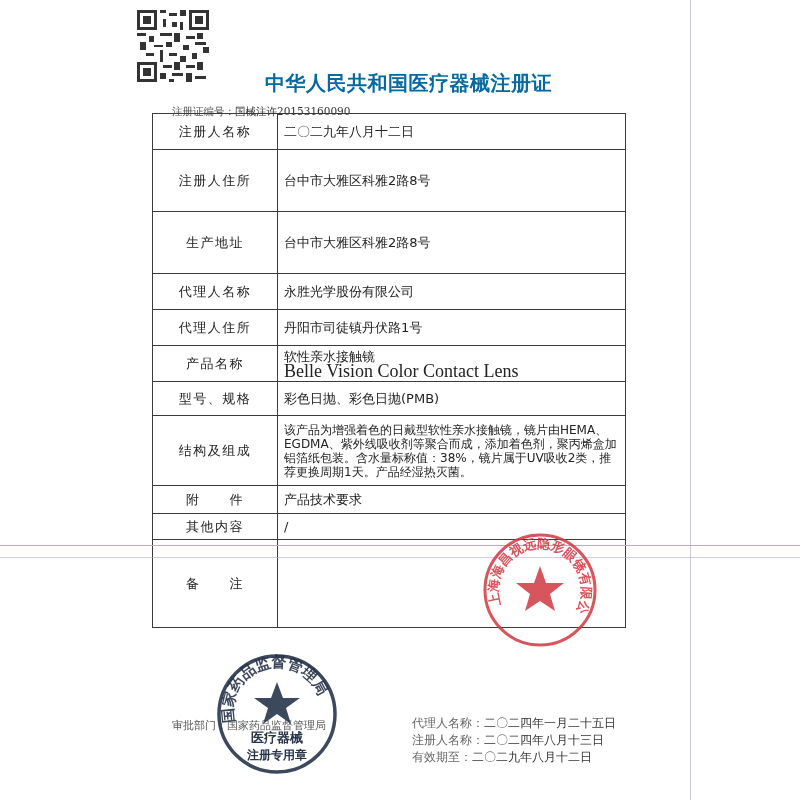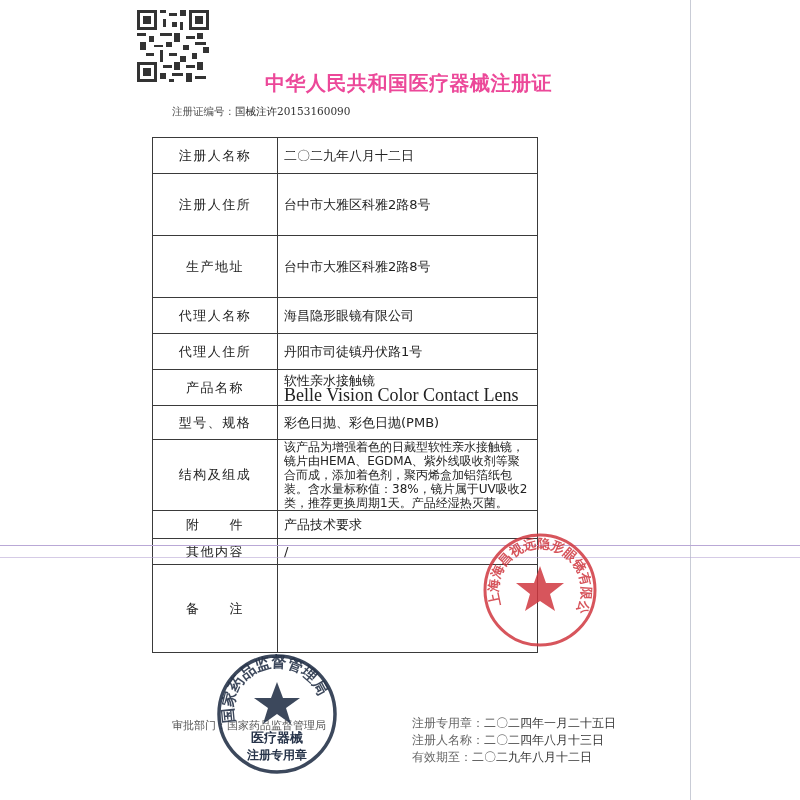--- a/index.html
+++ b/index.html
@@ -5,28 +5,28 @@
     html, body { margin: 0; padding: 0; }
     body {
       width: 800px; height: 800px; background: #ffffff; position: relative; overflow: hidden;
       font-family: "DejaVu Serif", "Liberation Serif", serif; color: #222;
     }
     .page-edge { position: absolute; left: 690px; top: 0; width: 1px; height: 800px; background: #c9ccd6; }
     .qr { position: absolute; left: 137px; top: 10px; width: 72px; height: 72px; background: #fff; }
     .qr svg { width: 72px; height: 72px; }
     .title {
       position: absolute; left: 265px; top: 70px; font-size: 20px; font-weight: bold;
-      font-family: Liberation Serif, serif; color: #ec4899; letter-spacing: 0.5px;
+      font-family: Liberation Serif, serif; color: #0369a1; letter-spacing: 0.5px;
     }
     .regno {
       position: absolute; left: 172px; top: 105px; font-size: 10.5px; color: #333; text-align: center;
     }
     .regno .lbl { color: #555; }
     table.cert {
-      position: absolute; left: 152px; top: 137px; width: 386px;
+      position: absolute; left: 152px; top: 113px; width: 474px;
       border-collapse: collapse; font-size: 13px;
     }
     table.cert td { border: 1.3px solid #3a3a3a; padding: 0 6px; vertical-align: middle; }
     table.cert td.k {
       width: 112px; text-align: center; font-family: "DejaVu Sans", sans-serif; font-size: 13px;
       letter-spacing: 1.5px; color: #222;
     }
     table.cert td.v { font-family: "DejaVu Sans", sans-serif; font-size: 13px; color: #222; line-height: 15px; }
     td.v .en { font-family: "Liberation Serif", serif; font-size: 18px; }
     .purple-line { position: absolute; left: 0; width: 800px; height: 1px; background: #b9a8d6; }
@@ -106,21 +106,21 @@
   <tr style="height:62px">
     <td class="k">注册人住所</td>
     <td class="v">台中市大雅区科雅2路8号</td>
   </tr>
   <tr style="height:62px">
     <td class="k">生产地址</td>
     <td class="v">台中市大雅区科雅2路8号</td>
   </tr>
   <tr style="height:36px">
     <td class="k">代理人名称</td>
-    <td class="v">海昌隐形眼镜有限公司</td>
+    <td class="v">永胜光学股份有限公司</td>
   </tr>
   <tr style="height:36px">
     <td class="k">代理人住所</td>
     <td class="v">丹阳市司徒镇丹伏路1号</td>
   </tr>
   <tr style="height:36px">
     <td class="k">产品名称</td>
     <td class="v">
       <div>软性亲水接触镜</div>
       <div class="en">Belle Vision Color Contact Lens</div>
@@ -150,21 +150,21 @@
   </table>
 
 <div class="purple-line" style="top:545px"></div>
 <div class="purple-line" style="top:557px; opacity:0.6"></div>
 
 <div class="footer-left">
   <span>审批部门：</span><span>国家药品监督管理局</span>
 </div>
 
 <div class="footer-right">
-  <div><span class="lbl">注册专用章：</span><span>二〇二四年一月二十五日</span></div>
+  <div><span class="lbl">代理人名称：</span><span>二〇二四年一月二十五日</span></div>
   <div><span class="lbl">注册人名称：</span><span>二〇二四年八月十三日</span></div>
   <div><span class="lbl">有效期至：</span><span>二〇二九年八月十二日</span></div>
 </div>
 
 <div class="stamp stamp-red">
   <svg viewBox="0 0 120 120" width="120" height="120">
     <defs>
         <path id="redArc" d="M 22 78 A 42 42 0 1 1 98 78"></path>
       </defs>
     <circle cx="60" cy="60" r="55" fill="none" stroke="#d0373f" stroke-width="3" opacity="0.85"></circle>

